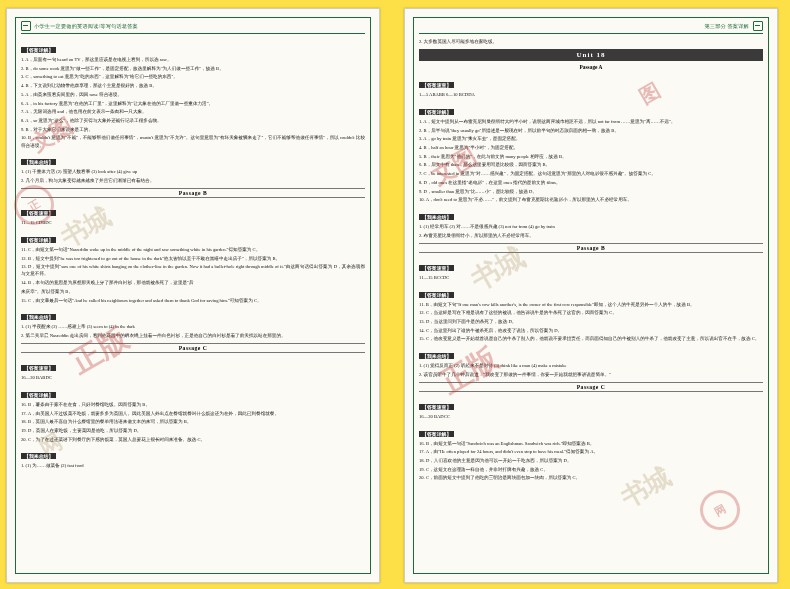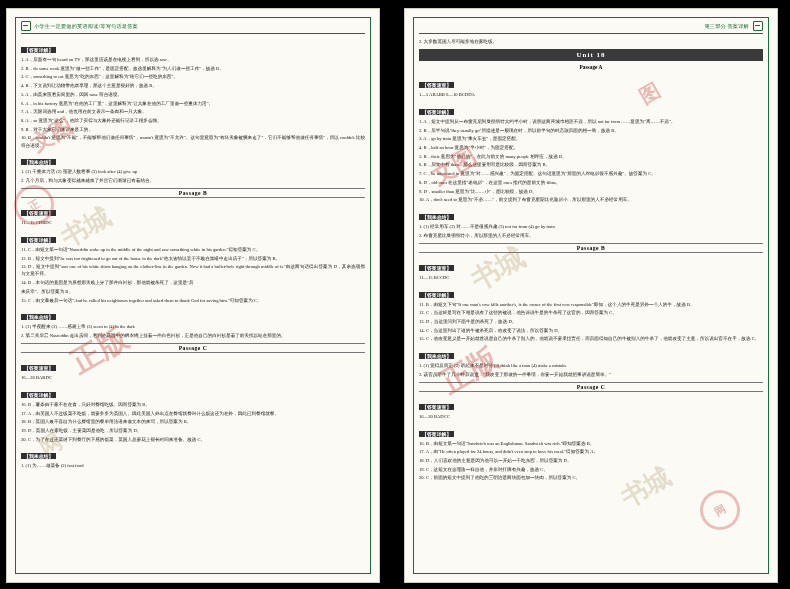--- a/index.html
+++ b/index.html
@@ -5,21 +5,21 @@
   html,body{margin:0;padding:0;}
   body{
     width:790px;height:589px;
     background:#ffffff;
     font-family:"Liberation Serif", serif;
     overflow:hidden;
   }
   .scan{
     position:relative;
     width:790px;height:589px;
-    background:#000000;
+    background:#fde047;
   }
   .page{
     position:absolute;
     top:8px;
     width:372px;height:573px;
     background:#fbfaf4;
     border:1px solid #cfcdc2;
     box-shadow:0 0 2px rgba(0,0,0,.25);
     overflow:hidden;
   }

